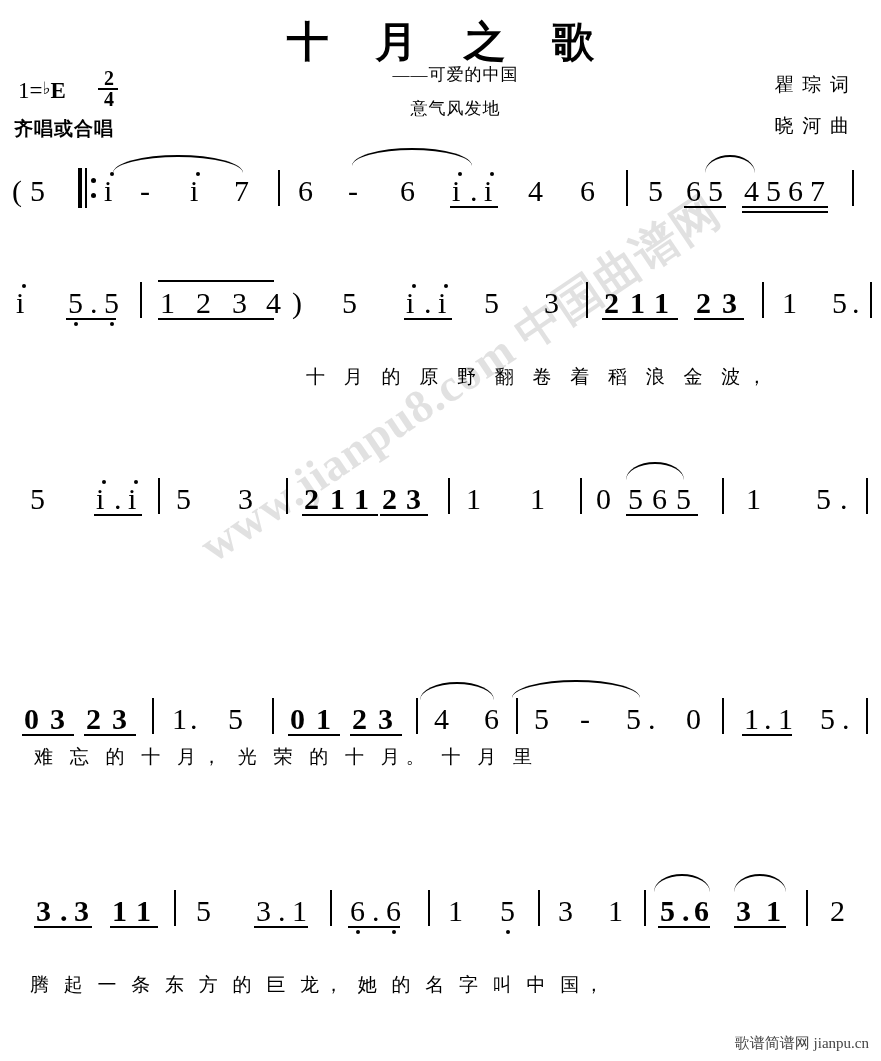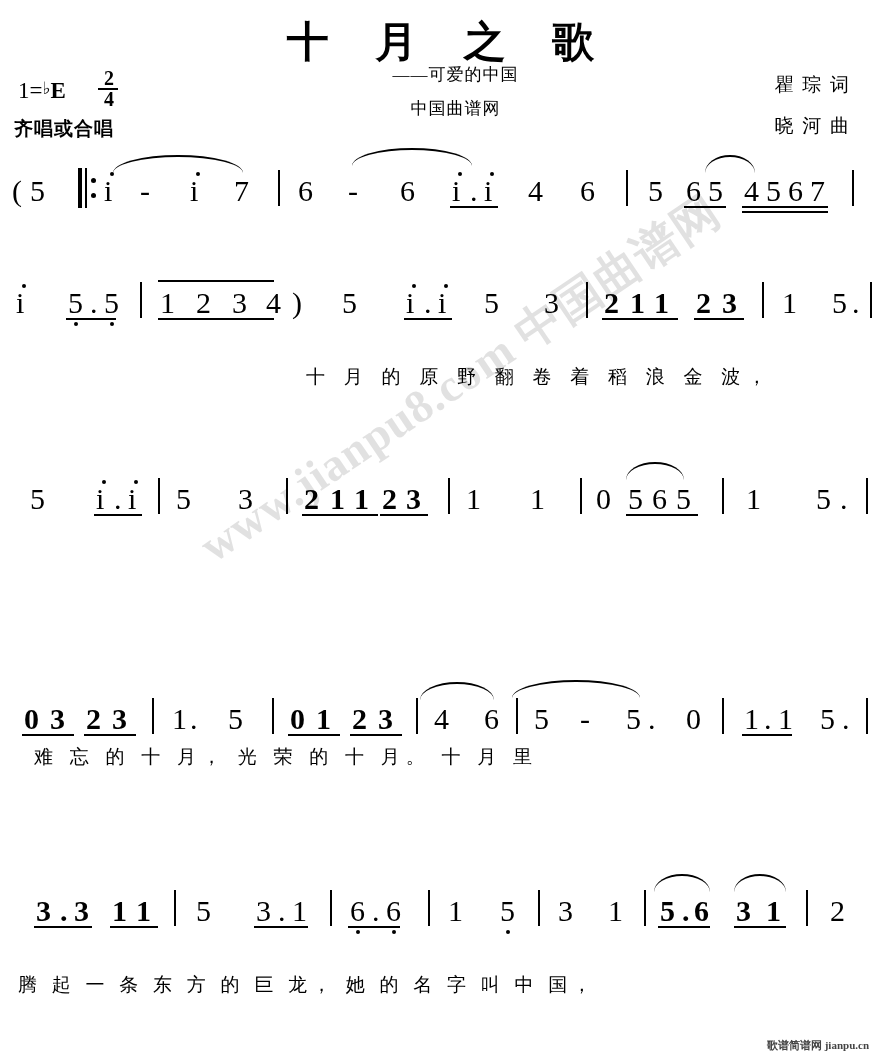--- a/index.html
+++ b/index.html
@@ -30,23 +30,23 @@
     left: 205px;
     top: 520px;
     font-size: 46px;
     transform: rotate(-34deg);
     transform-origin: left center;
     letter-spacing: 1px;
   }
   .wm-footer {
     right: 12px;
     bottom: 8px;
-    font-size: 11px;
+    font-size: 15px;
     color: #444;
-    font-weight: bold;
+    font-weight: normal;
   }
 
   
   .title {
     position: absolute;
     top: 14px;
     left: 0;
     width: 881px;
     text-align: center;
     font-size: 42px;
@@ -189,21 +189,21 @@
 </head>
 <body>
 
 <div class="watermark wm-diag">www.jianpu8.com 中国曲谱网</div>
 <div class="watermark wm-footer">
   <span>歌谱简谱网 jianpu.cn</span>
 </div>
 
 <div class="title">十 月 之 歌</div>
 <div class="subtitle1">——可爱的中国</div>
-<div class="subtitle2">中国曲谱网</div>
+<div class="subtitle2">意气风发地</div>
 <div class="credit lyric">瞿  琮 词</div>
 <div class="credit music">晓  河 曲</div>
 
 <div class="keysig">
   <span>1=</span><span class="flat">♭</span><span class="keyE">E</span>
 </div>
 <div class="meter">
   <span class="num">2</span>
   <span class="bar"></span>
   <span class="num">4</span>
@@ -477,14 +477,14 @@
     <div class="n bold" style="left:694px; top:16px;">6</div>
     <div class="beam" style="left:658px; top:46px; width:52px;"></div>
     <div class="n bold" style="left:736px; top:16px;">3</div>
     <div class="n bold" style="left:766px; top:16px;">1</div>
     <div class="beam" style="left:734px; top:46px; width:52px;"></div>
 
     <div class="bl" style="left:806px; top:10px; height:36px;"></div>
 
     <div class="n" style="left:830px; top:16px;">2</div>
   </div>
-  <div class="lyr" style="left:18px; top:92px; letter-spacing:5px;">腾 起 一 条 东 方 的 巨 龙， 她 的   名 字  叫  中   国，</div>
+  <div class="lyr" style="left:30px; top:92px; letter-spacing:5px;">腾 起 一 条 东 方 的 巨 龙， 她 的   名 字  叫  中   国，</div>
 </div>
 
 </body></html>

